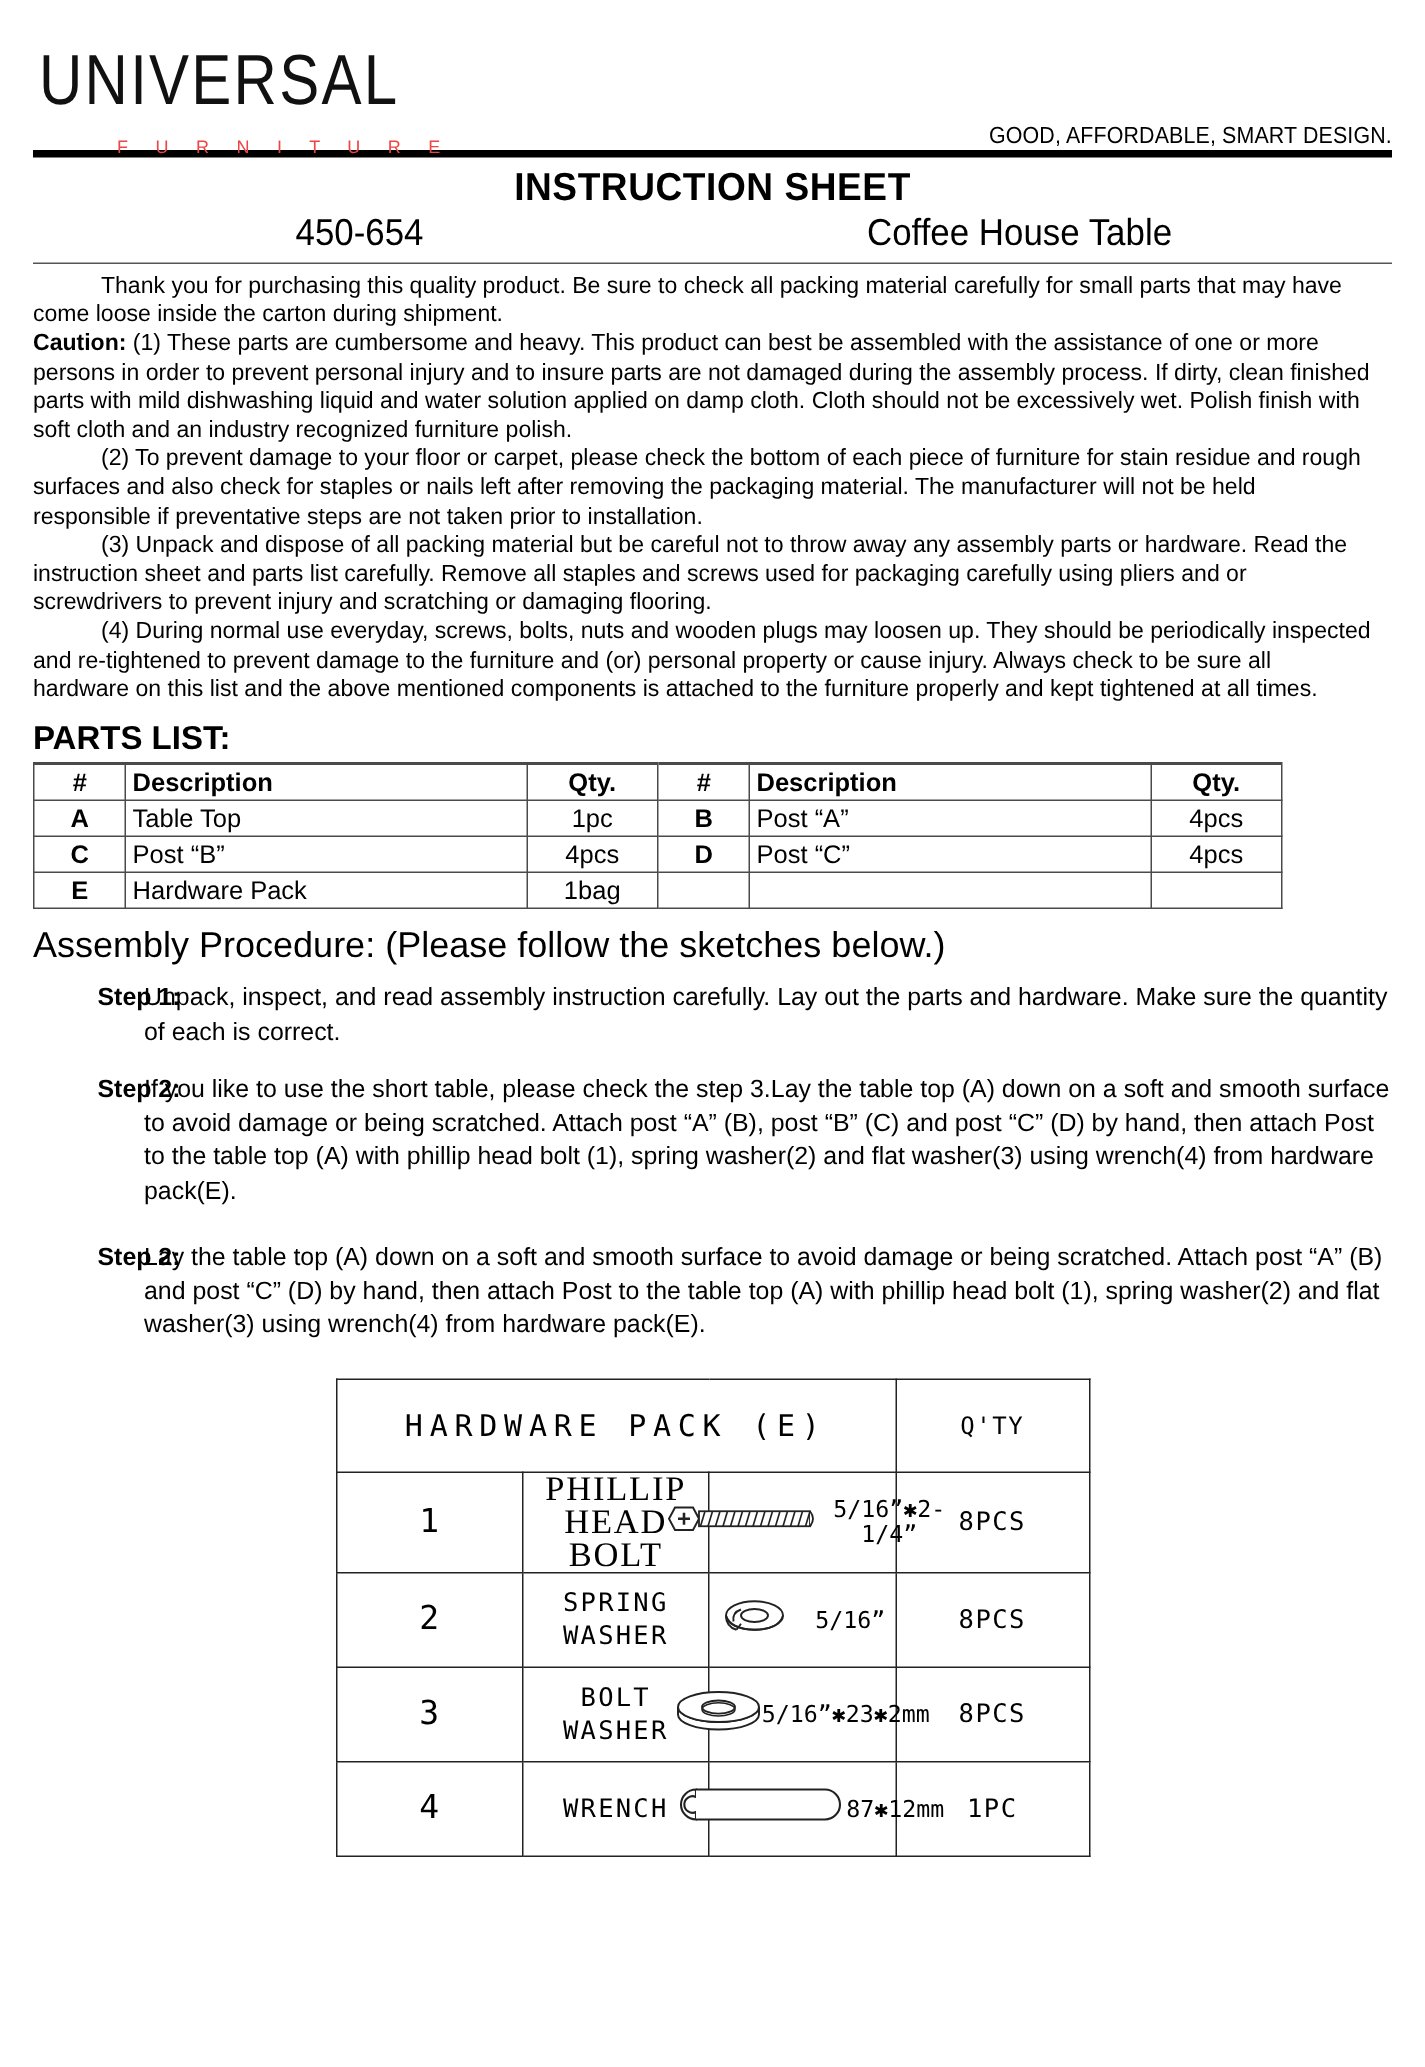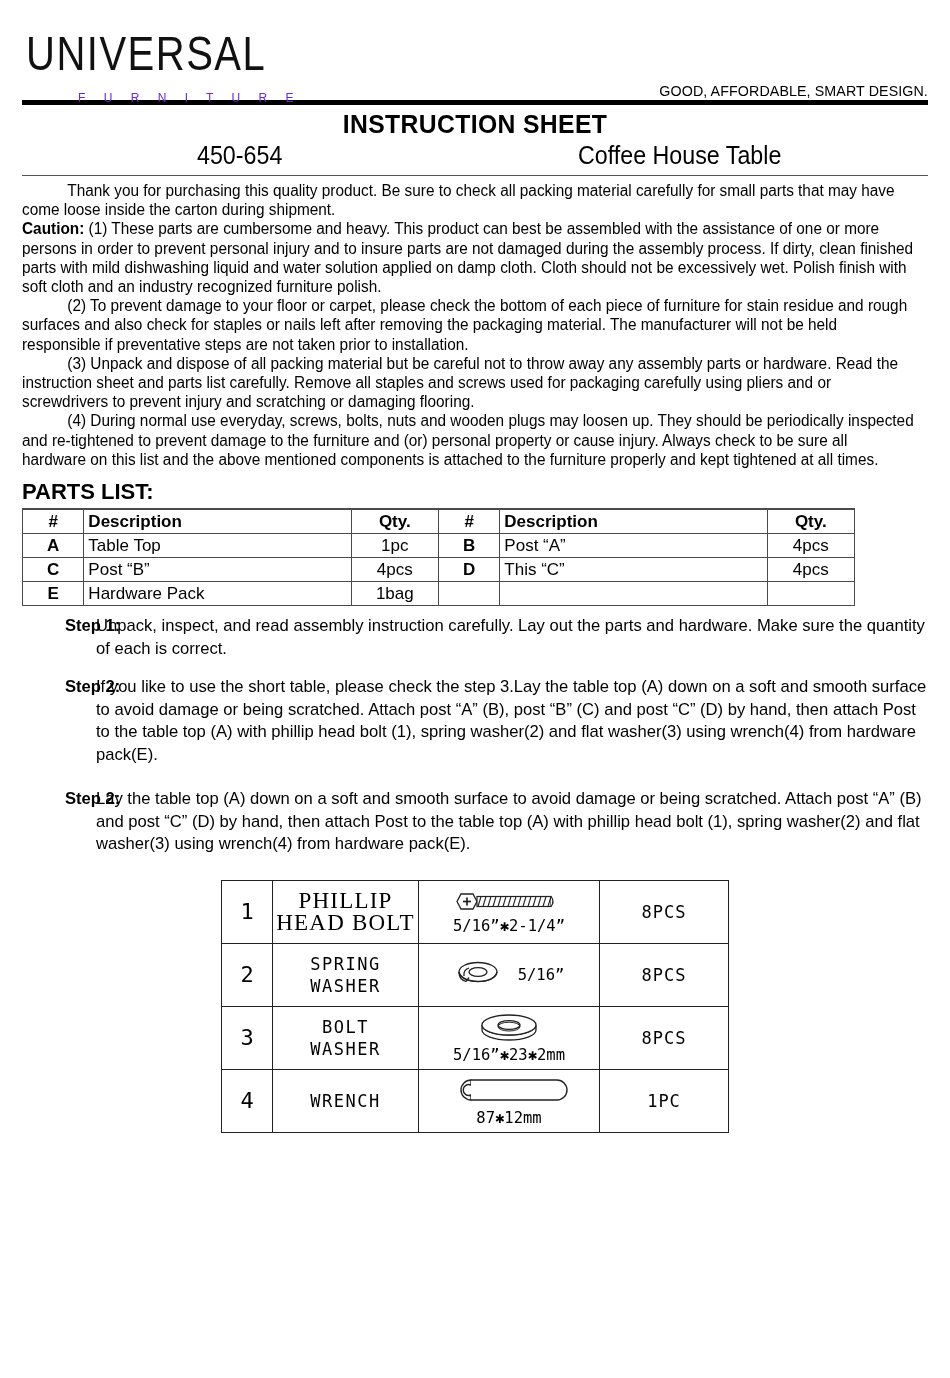--- a/index.html
+++ b/index.html
@@ -42,21 +42,21 @@
     line-height: 44px;
     color: #111111;
     transform: scaleY(1.18);
     transform-origin: left top;
   }
   .logo-sub {
     font-family: "Liberation Sans", sans-serif;
     font-size: 12px;
     font-weight: 400;
     letter-spacing: 7.5px;
-    color: #6d28d9;
+    color: #ef4444;
     margin-top: 19px;
     margin-left: 52px;
   }
   .tagline {
     position: absolute;
     right: 0;
     bottom: 0px;
     font-family: "Liberation Sans", sans-serif;
     font-size: 15.5px;
     letter-spacing: 0.1px;
@@ -246,23 +246,23 @@
     width: 180px;
     height: 62px;
   }
   td.hw-qty {
     width: 128px;
     font-size: 17px;
     letter-spacing: 1px;
   }
   .pic-box {
     display: flex;
-    flex-direction: column;
+    flex-direction: row;
     align-items: center;
-    justify-content: flex-start;
+    justify-content: center;
     gap: 0px;
     padding: 3px 0 2px 0;
   }
   .pic-row {
     display: flex;
     align-items: center;
     justify-content: center;
     gap: 16px;
   }
   .pic-dim {
@@ -325,54 +325,59 @@
         <td class="c-qty">1pc</td>
         <td class="c-hash">B</td>
         <td class="c-desc">Post “A”</td>
         <td class="c-qty">4pcs</td>
       </tr>
       <tr>
         <td class="c-hash">C</td>
         <td class="c-desc">Post “B”</td>
         <td class="c-qty">4pcs</td>
         <td class="c-hash">D</td>
-        <td class="c-desc">This “C”</td>
+        <td class="c-desc">Post “C”</td>
         <td class="c-qty">4pcs</td>
       </tr>
       <tr>
         <td class="c-hash">E</td>
         <td class="c-desc">Hardware Pack</td>
         <td class="c-qty">1bag</td>
         <td class="c-hash"></td>
         <td class="c-desc"></td>
         <td class="c-qty"></td>
       </tr>
     </tbody>
   </table>
 
+  <div class="proc-head">Assembly Procedure: (Please follow the sketches below.)</div>
 
   <div class="step">
     <span class="step-label">Step 1:</span>
     <span>Unpack, inspect, and read assembly instruction carefully. Lay out the parts and hardware. Make sure the quantity of each is correct.</span>
   </div>
 
   <div class="step" style="margin-top:16px;">
     <span class="step-label">Step 2:</span>
     <span>If you like to use the short table, please check the step 3.Lay the table top (A) down on a soft and smooth surface to avoid damage or being scratched. Attach post “A” (B), post “B” (C) and post “C” (D) by hand, then attach Post to the table top (A) with phillip head bolt (1), spring washer(2) and flat washer(3) using wrench(4) from hardware pack(E).</span>
   </div>
 
   <div class="step" style="margin-top:22px;">
     <span class="step-label">Step 2:</span>
     <span>Lay the table top (A) down on a soft and smooth surface to avoid damage or being scratched. Attach post “A” (B) and post “C” (D) by hand, then attach Post to the table top (A) with phillip head bolt (1), spring washer(2) and flat washer(3) using wrench(4) from hardware pack(E).</span>
   </div>
 
 
   <div class="hw-wrap">
     <table class="hw">
       <tbody>
+        <tr>
+          <td class="hw-title" colspan="3">HARDWARE PACK (E)</td>
+          <td class="hw-qtyhead">Q'TY</td>
+        </tr>
 
         <tr>
           <td class="hw-num">1</td>
           <td class="hw-name serifname">
             <span class="nm2">PHILLIP</span>
             <span class="nm2">HEAD BOLT</span>
           </td>
           <td class="hw-pic">
             <div class="pic-box">
               <div class="pic-row">

